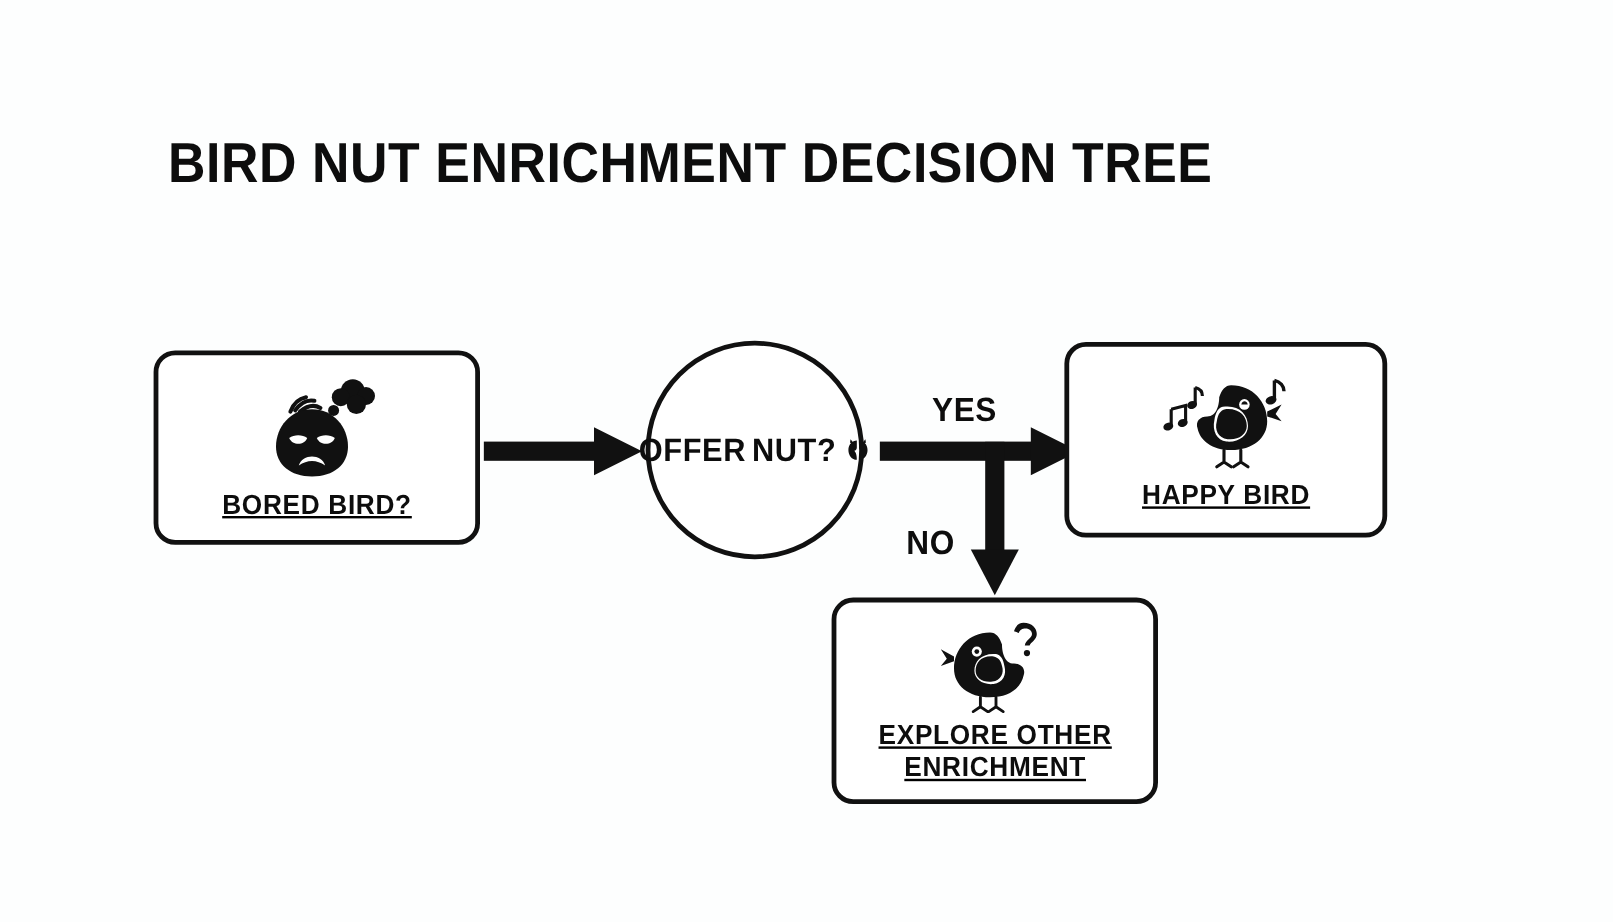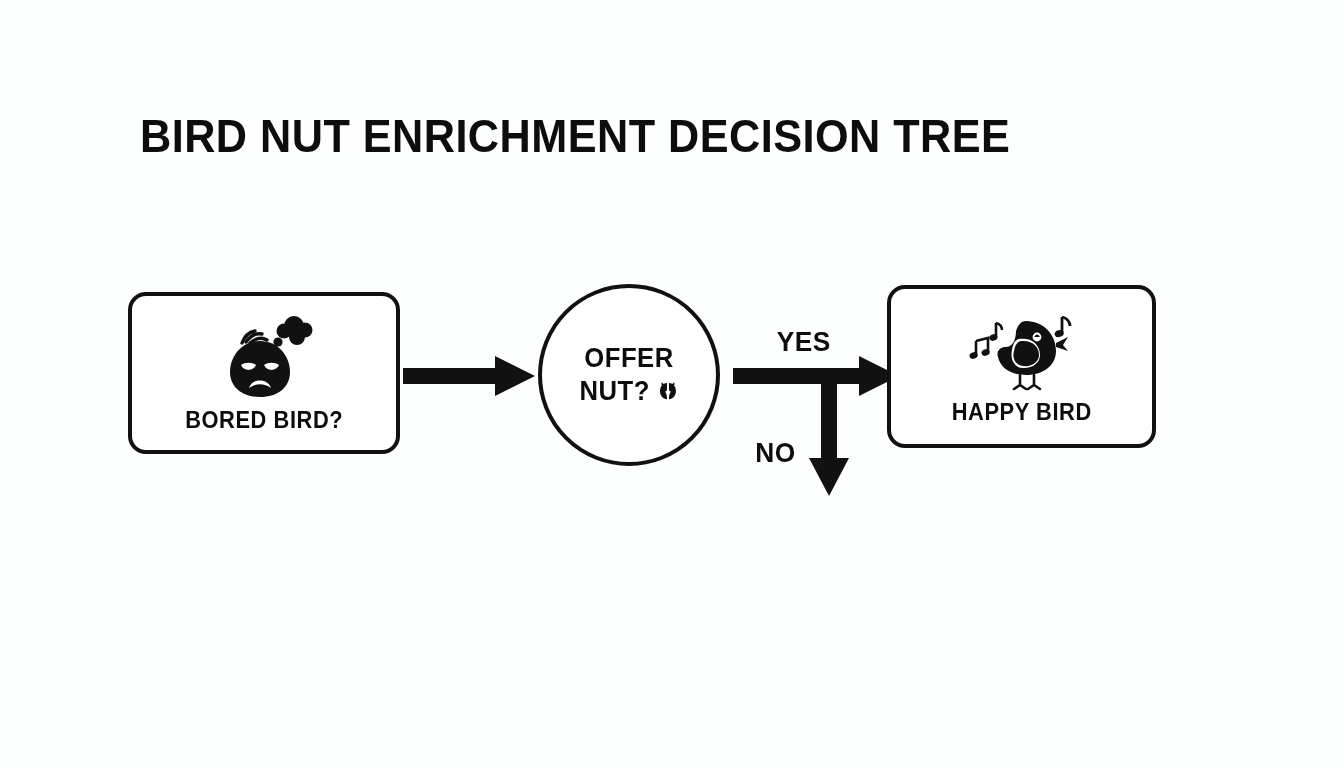--- a/index.html
+++ b/index.html
@@ -37,20 +37,21 @@
   .node-box {
     position: absolute;
     box-sizing: border-box;
     background: #ffffff;
     border: 4px solid #111111;
     border-radius: 18px;
     display: flex;
     flex-direction: column;
     align-items: center;
     justify-content: center;
+    text-decoration: underline;
   }
   .node-icon {
     display: block;
     line-height: 0;
   }
   .node-label {
     font-family: "Liberation Sans Narrow", "Liberation Sans", sans-serif;
     font-size: 23px;
     font-weight: 700;
     letter-spacing: 0.6px;
@@ -73,21 +74,21 @@
     position: absolute;
     left: 538px;
     top: 284px;
     width: 182px;
     height: 182px;
     box-sizing: border-box;
     background: #ffffff;
     border: 4px solid #111111;
     border-radius: 50%;
     display: flex;
-    flex-direction: column;
+    flex-direction: row;
     align-items: center;
     justify-content: center;
   }
   #node-offer-nut .decision-text {
     font-family: "Liberation Sans Narrow", "Liberation Sans", sans-serif;
     font-size: 27px;
     font-weight: 700;
     letter-spacing: 0.5px;
     color: #0d0d0d;
     text-align: center;
@@ -247,14 +248,42 @@
 
         <g stroke="#111111" stroke-width="2.6" fill="none" stroke-linecap="round">
           <path d="M56 68 L56 78 M50 82 L56 78 L62 82"></path>
           <path d="M70 68 L70 78 M64 82 L70 78 L76 82"></path>
         </g>
       </svg>
     </span>
     <span class="node-label">HAPPY BIRD</span>
   </div>
 
+  <div class="node-box" id="node-explore-other">
+    <span class="node-icon">
+      <svg width="92" height="80" viewBox="0 0 92 80" xmlns="http://www.w3.org/2000/svg">
+
+        <g fill="#111111">
+          <path d="M70 4 C77 4 81 8.6 81 13.4 C81 18.4 76 20 75 23 L71 23 C71.6 18.4 77 17 77 13.4 C77 10.6 74.6 8.4 70.6 8.8 C68 9.2 66.6 10.6 66 12.4 L62 11 C63.4 6.6 66 4 70 4 Z"></path>
+          <circle cx="72.8" cy="29.2" r="2.6"></circle>
+        </g>
+
+        <path d="M42 12 C24 12 12 26 12 42 C12 56 24 66 42 66 C58 66 68 58 70 48 C72 42 68 38 62 38 C54 38 52 28 52 22 C50 16 47 12 42 12 Z" fill="#111111"></path>
+
+        <path d="M47 30 C35 29 29 36 29 44 C29 51 36 56 45 55 C53 54 56 47 54 40 C53 34 51 31 47 30 Z" fill="#ffffff"></path>
+        <path d="M45 32 C35 31 30 37 30 44 C30 50 36 54 44 53 C51 52 54 46 52 40 C51 35 49 33 45 32 Z" fill="#111111"></path>
+
+        <circle cx="31" cy="28" r="4.2" fill="#ffffff"></circle>
+        <circle cx="31" cy="28" r="2" fill="#111111"></circle>
+
+        <path d="M12 32 L1 26 L6 34 L1 40 L12 36 Z" fill="#111111"></path>
+
+        <g stroke="#111111" stroke-width="2.4" fill="none" stroke-linecap="round">
+          <path d="M34 66 L34 74 M28 78 L34 74 L40 78"></path>
+          <path d="M47 66 L47 74 M41 78 L47 74 L53 78"></path>
+        </g>
+      </svg>
+    </span>
+    <span class="node-label">EXPLORE OTHER
+ENRICHMENT</span>
+  </div>
 
 </div>
 
 </body></html>

